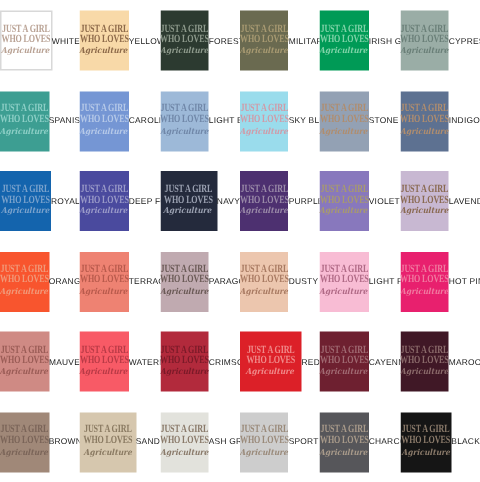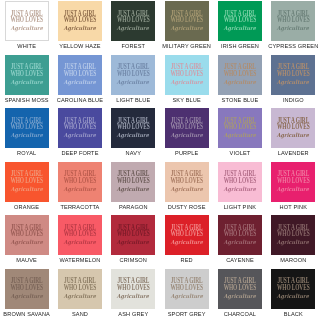--- a/index.html
+++ b/index.html
@@ -6,21 +6,21 @@
   body{width:320px;height:321px;overflow:hidden;
        font-family:"Liberation Sans",sans-serif;}
   #grid{
     display:grid;
     grid-template-columns:repeat(6,53.33px);
     grid-template-rows:repeat(6,53.5px);
     width:320px;height:321px;
   }
   .cell{
     position:relative;
-    display:flex;flex-direction:column;
+    display:flex;flex-direction:row;
     align-items:center;
     justify-content:flex-start;
     overflow:hidden;
   }
   .swatch{
     width:44px;height:40px;
     margin-top:1px;
     display:flex;align-items:center;justify-content:center;
     box-sizing:border-box;
   }

